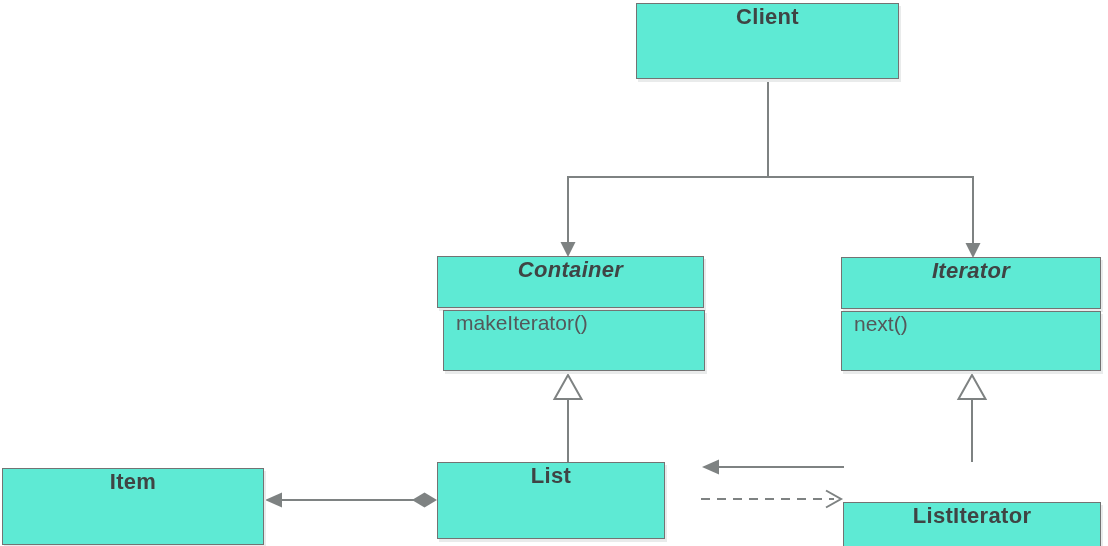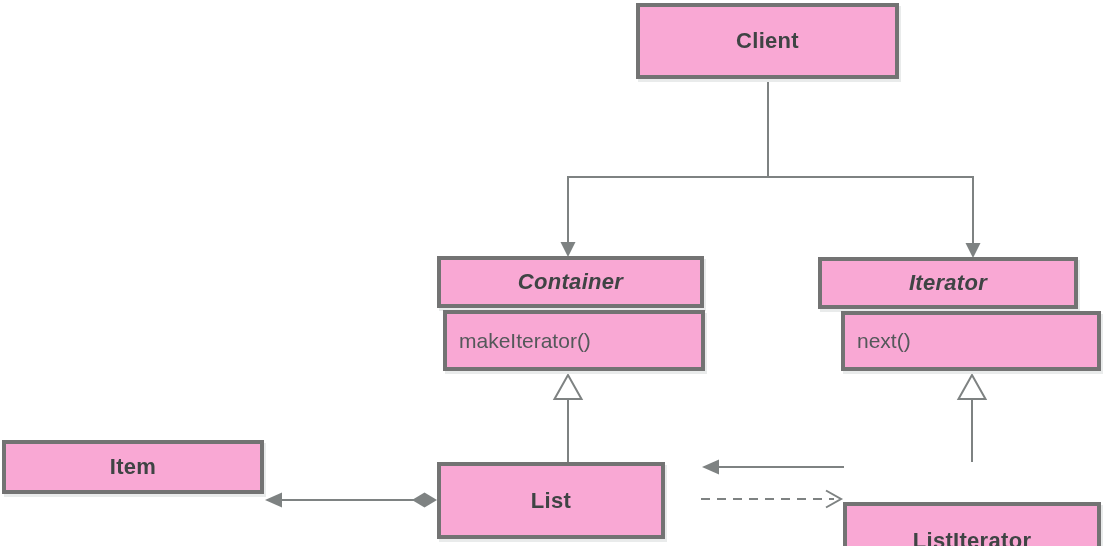--- a/index.html
+++ b/index.html
@@ -18,25 +18,24 @@
   .connector-layer {
     position: absolute;
     left: 0;
     top: 0;
     width: 1108px;
     height: 546px;
   }
   .uml-box {
     position: absolute;
     box-sizing: border-box;
-    background: #f9a8d4;
-    border: 4px solid #737373;
+    background: #5eead4;
+    border: 1px solid #737373;
     box-shadow: 2px 3px 0 #e9ebeb;
     display: flex;
-    align-items: center;
     justify-content: center;
   }
   .class-name {
     font-size: 22px;
     font-weight: bold;
     color: #3f4444;
     letter-spacing: 0.3px;
   }
   .abstract .class-name {
     font-style: italic;
@@ -47,23 +46,23 @@
   }
   .method-label {
     font-size: 21px;
     font-weight: normal;
     color: #54585a;
   }
   
   .box-client        { left: 636px; top: 3px;   width: 263px; height: 76px; }
   .box-container-t   { left: 437px; top: 256px; width: 267px; height: 52px; }
   .box-container-m   { left: 443px; top: 310px; width: 262px; height: 61px; }
-  .box-iterator-t    { left: 818px; top: 257px; width: 260px; height: 52px; }
+  .box-iterator-t    { left: 841px; top: 257px; width: 260px; height: 52px; }
   .box-iterator-m    { left: 841px; top: 311px; width: 260px; height: 60px; }
-  .box-item          { left: 2px;   top: 440px; width: 262px; height: 54px; }
+  .box-item          { left: 2px;   top: 468px; width: 262px; height: 77px; }
   .box-list          { left: 437px; top: 462px; width: 228px; height: 77px; }
   .box-listiterator  { left: 843px; top: 462px; width: 258px; height: 77px; margin-top: 40px; }
 </style>
 </head>
 <body>
 
 <div class="canvas">
 
   <svg class="connector-layer" viewBox="0 0 1108 546" xmlns="http://www.w3.org/2000/svg">
     <g stroke="#7e8282" stroke-width="2" fill="none">

